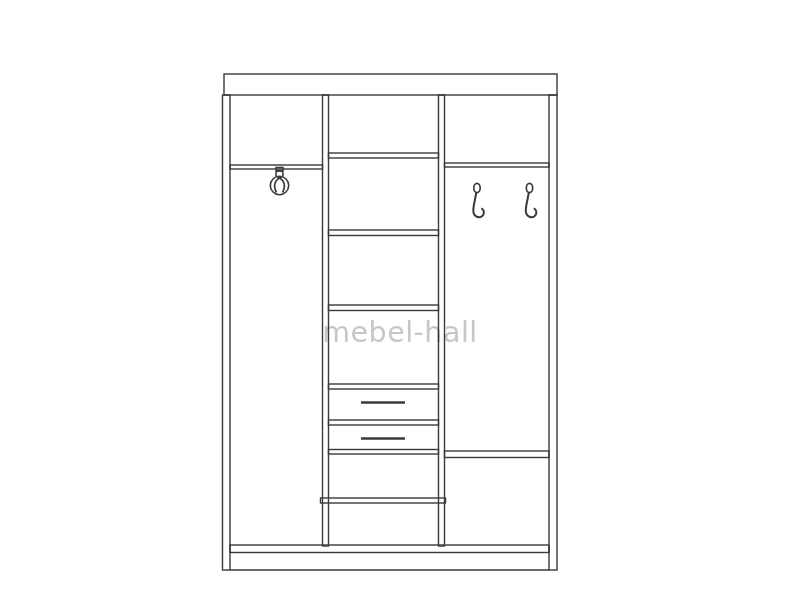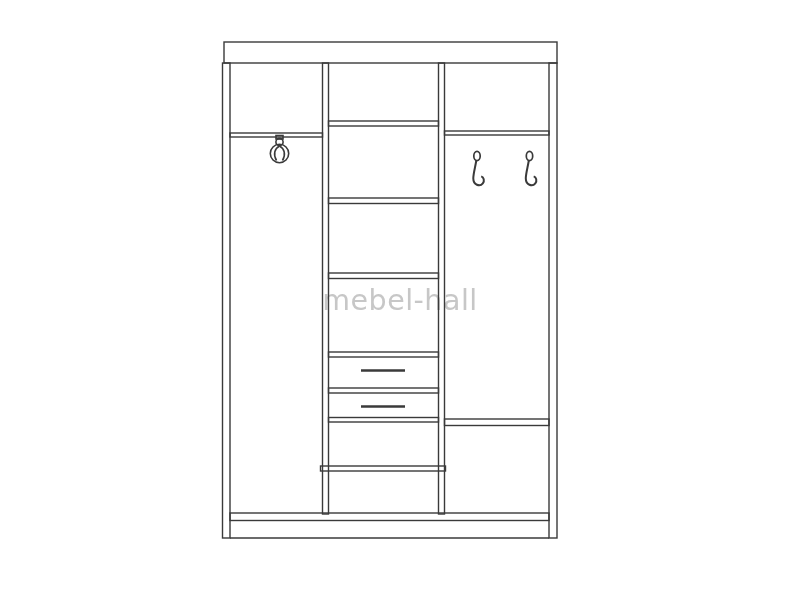--- a/index.html
+++ b/index.html
@@ -7,20 +7,21 @@
     padding: 0;
     background: #ffffff;
     font-family: "DejaVu Sans", "Liberation Sans", sans-serif;
   }
   .canvas {
     position: relative;
     width: 800px;
     height: 556px;
     background: #ffffff;
     overflow: hidden;
+    margin-top: 32px;
   }
   .canvas svg {
     position: absolute;
     left: 0;
     top: 0;
   }
 </style>
 </head>
 <body>
 

